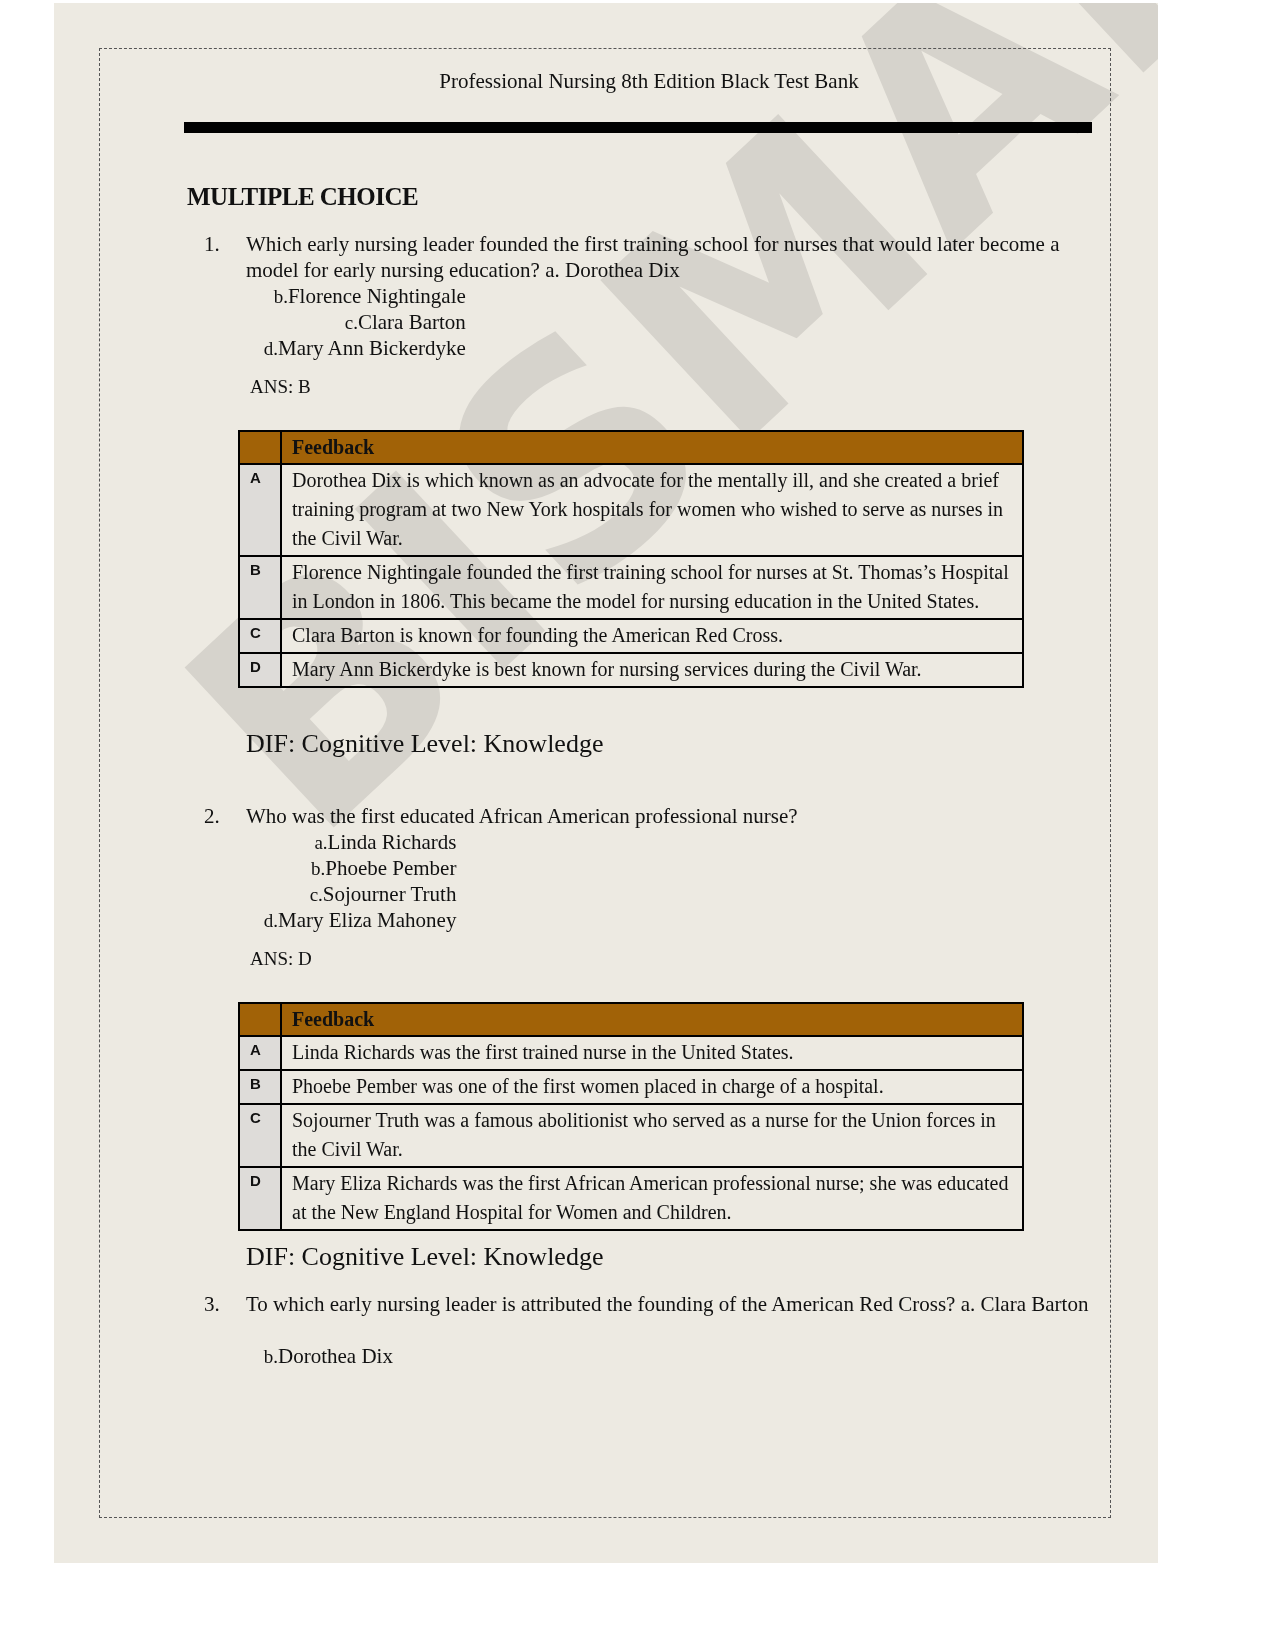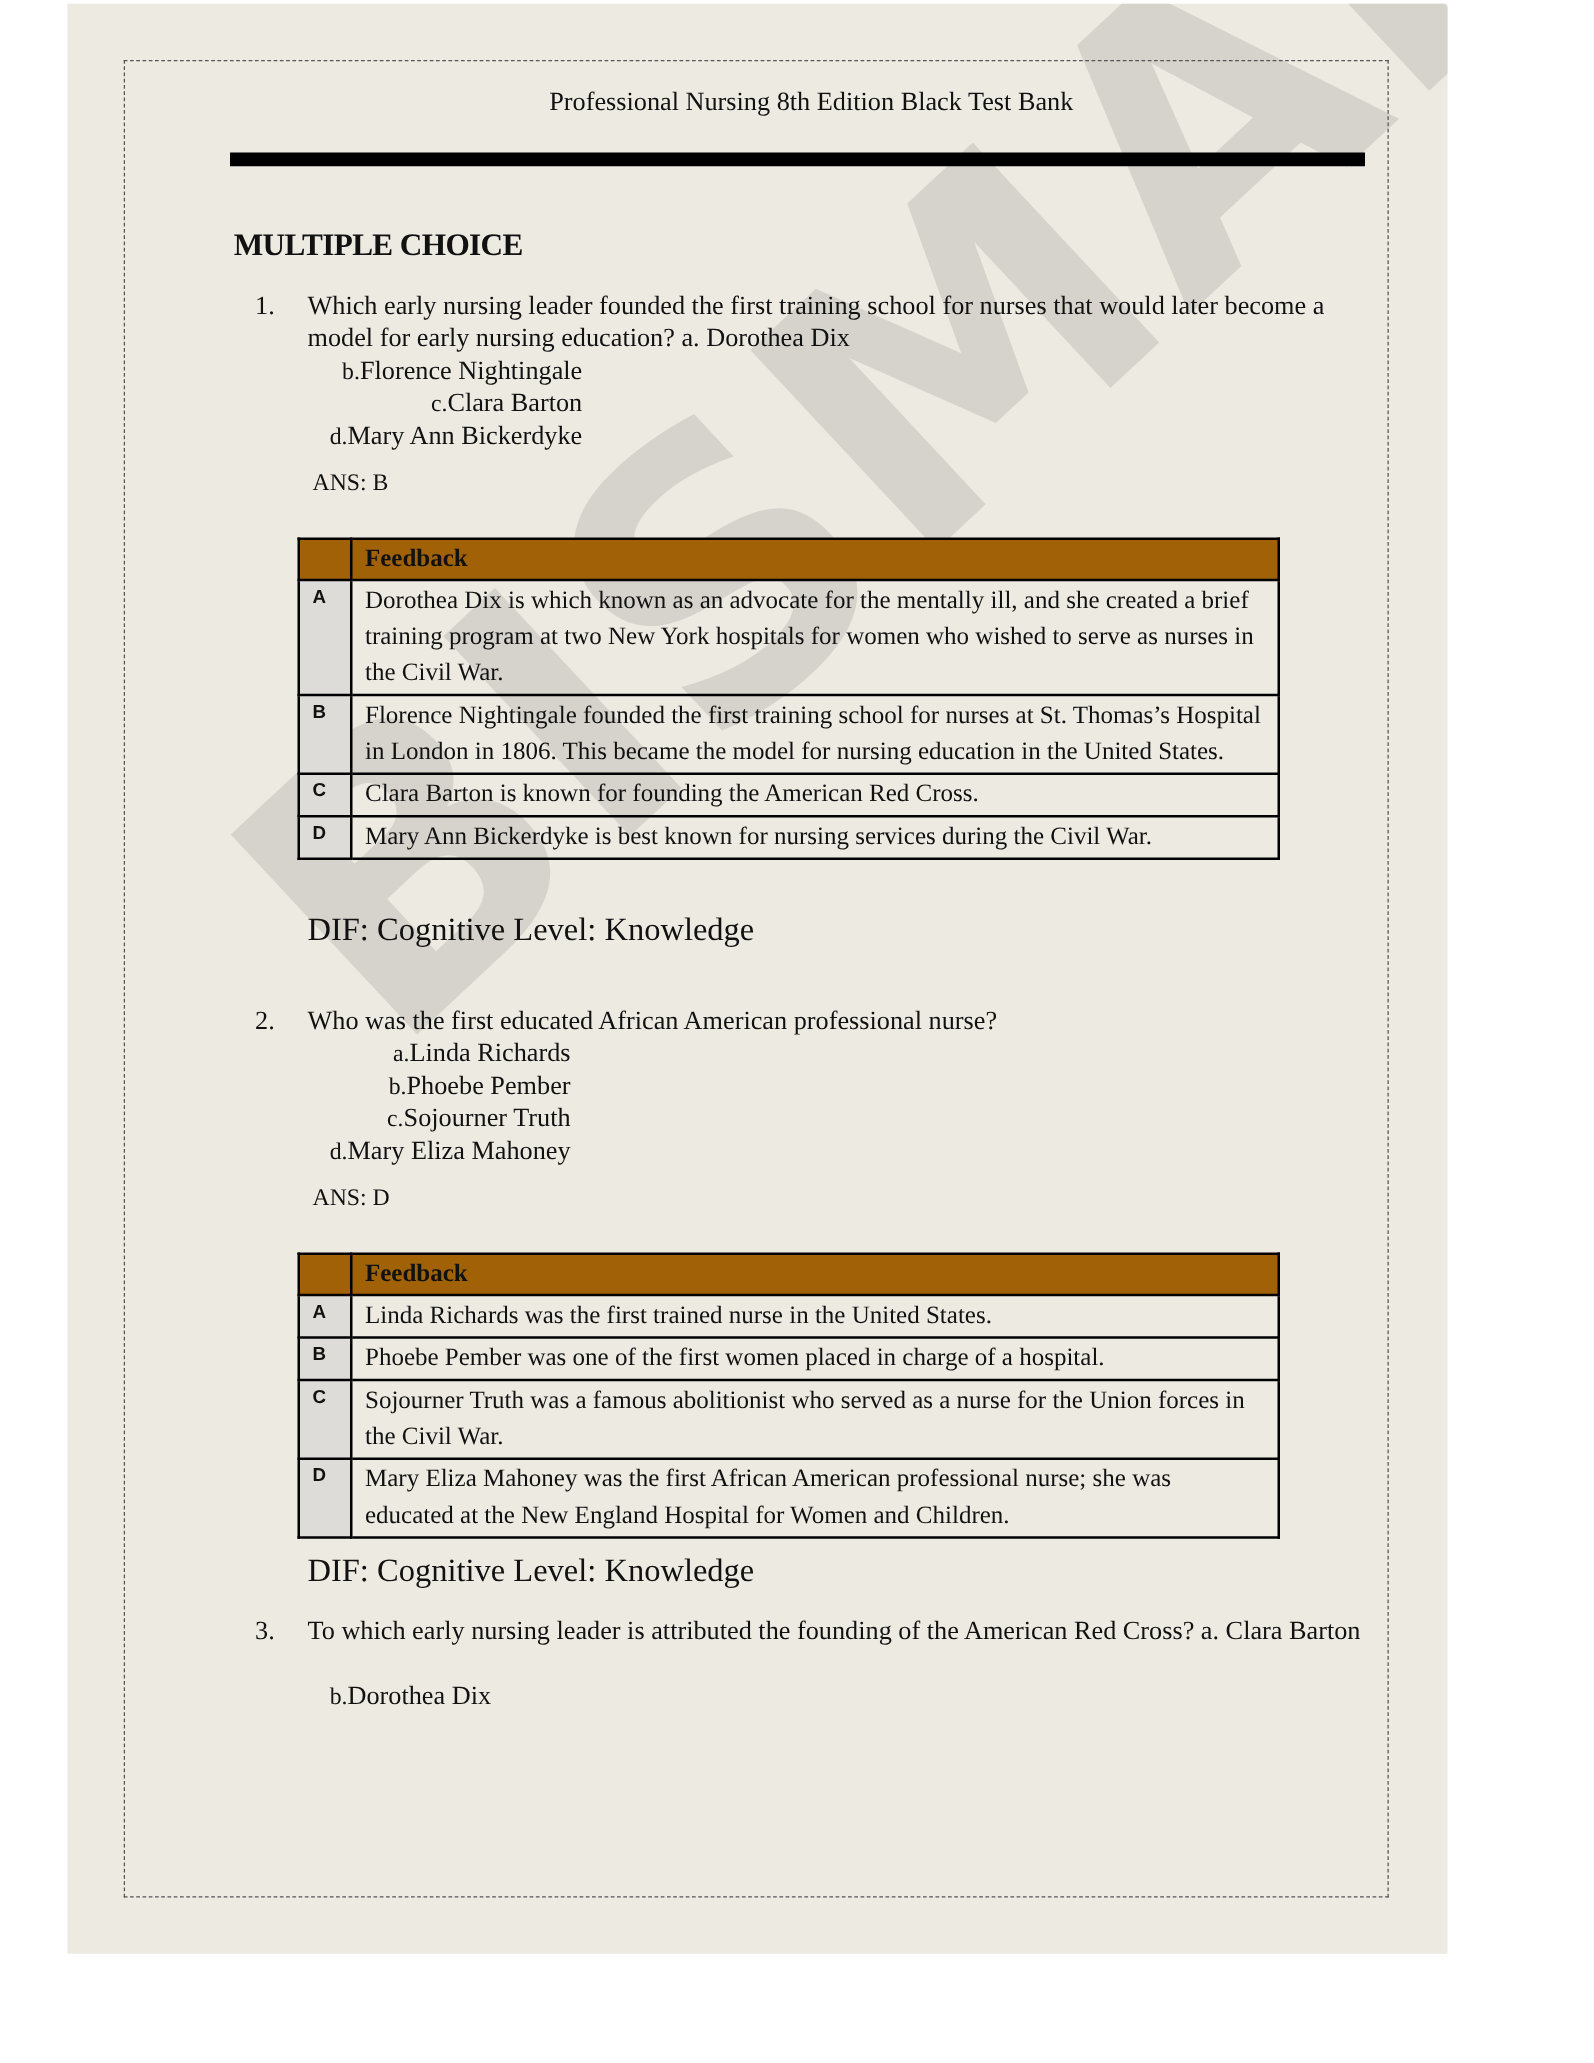--- a/index.html
+++ b/index.html
@@ -146,21 +146,21 @@
       <tr>
         <td class="key">B</td>
         <td class="txt">Phoebe Pember was one of the first women placed in charge of a hospital.</td>
       </tr>
       <tr>
         <td class="key">C</td>
         <td class="txt">Sojourner Truth was a famous abolitionist who served as a nurse for the Union forces in the Civil War.</td>
       </tr>
       <tr>
         <td class="key">D</td>
-        <td class="txt">Mary Eliza Mahoney was the first African American professional nurse; she was educated at the New England Hospital for Women and Children.</td>
+        <td class="txt">Mary Eliza Richards was the first African American professional nurse; she was educated at the New England Hospital for Women and Children.</td>
       </tr>
     </tbody>
       </table>
 
     <div class="dif" style="top:1239px;">DIF: Cognitive Level: Knowledge</div>
 
     <div class="q" style="top:1288px;">
       <span class="num">3.</span>
       <div class="stem">To which early nursing leader is attributed the founding of the American Red Cross? a. Clara Barton</div>
       <div class="opts" style="top:52px;">

